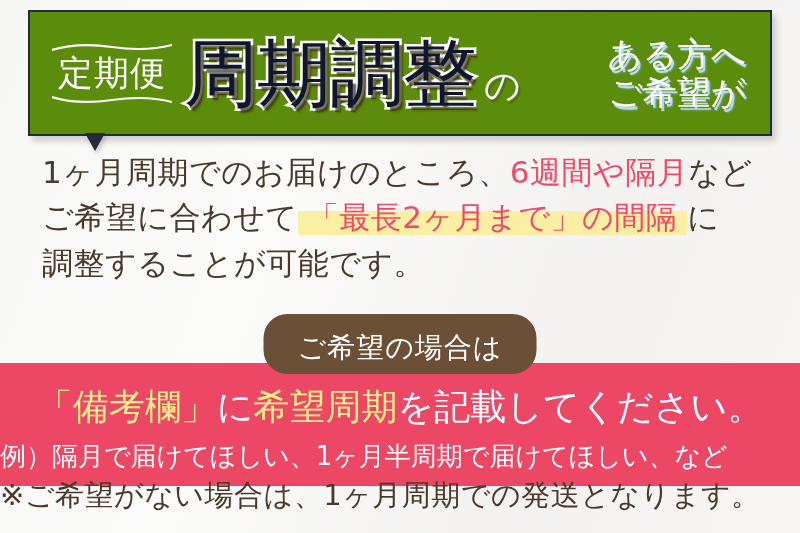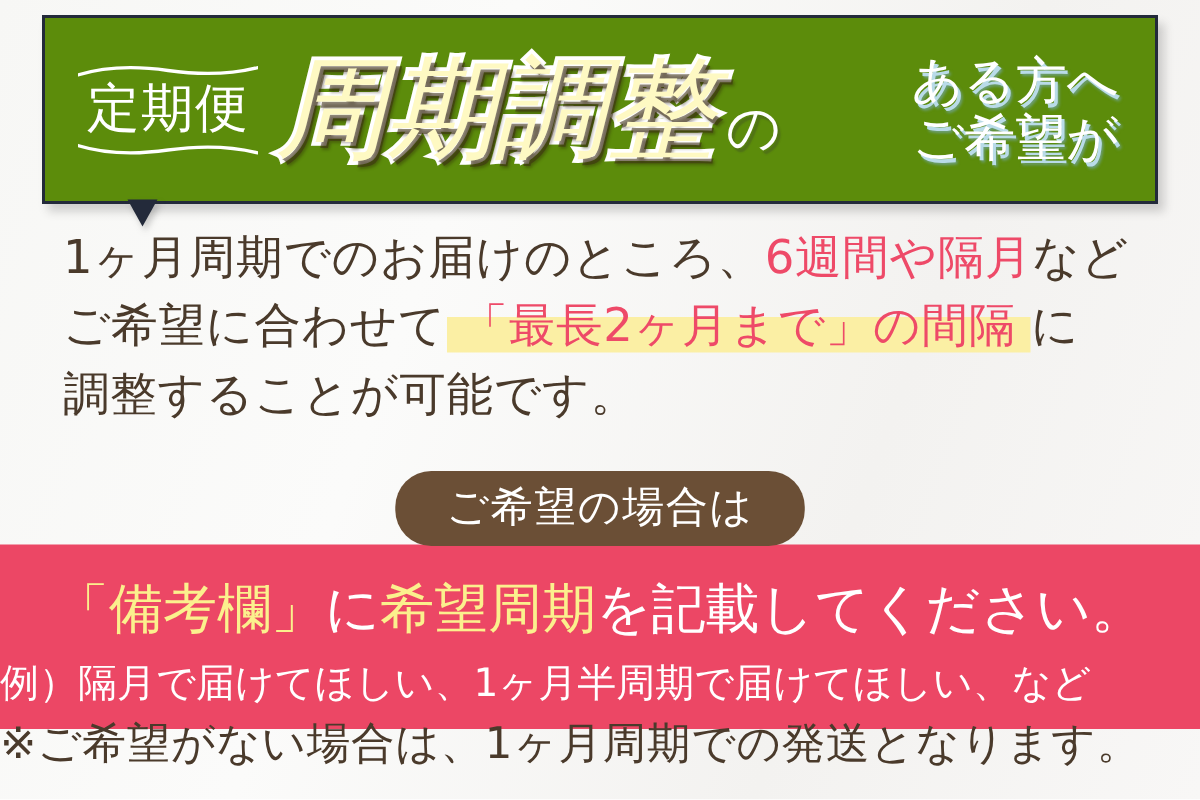--- a/index.html
+++ b/index.html
@@ -91,32 +91,31 @@
     overflow: visible;
   }
   .wave.top { top: 0px; }
   .wave.bottom { bottom: 0px; }
   .wave svg { display: block; width: 100%; height: 10px; }
 
   
   .main-title {
     font-size: 74px;
     line-height: 1;
-    color: #fef9c3;
+    color: #0f172a;
     letter-spacing: -1px;
     white-space: nowrap;
     margin-left: 8px;
     -webkit-text-stroke: 5px #ffffff;
     paint-order: stroke fill;
     text-shadow:
       3px 4px 0 rgba(60,45,20,0.55),
       4px 5px 2px rgba(40,30,10,0.35);
     font-weight: normal;
     font-family: "DejaVu Sans", "Liberation Sans", sans-serif;
-    font-style: italic;
   }
 
   
   .no-particle {
     font-size: 36px;
     color: #ffffff;
     line-height: 1;
     margin: 26px 0 0 8px;
     white-space: nowrap;
     text-shadow: 2px 3px 1px rgba(50,50,50,0.28);
@@ -161,21 +160,21 @@
   
   .pill {
     position: absolute;
     left: 50%;
     transform: translateX(-50%);
     top: 314px;
     background: #6b4f36;
     color: #ffffff;
     font-size: 28px;
     line-height: 1;
-    padding: 10px 34px 12px 34px;
+    padding: 20px 34px 12px 34px;
     border-radius: 24px;
     white-space: nowrap;
     z-index: 4;
     letter-spacing: 1px;
   }
 
   
   .pink-band {
     position: absolute;
     left: 0;

